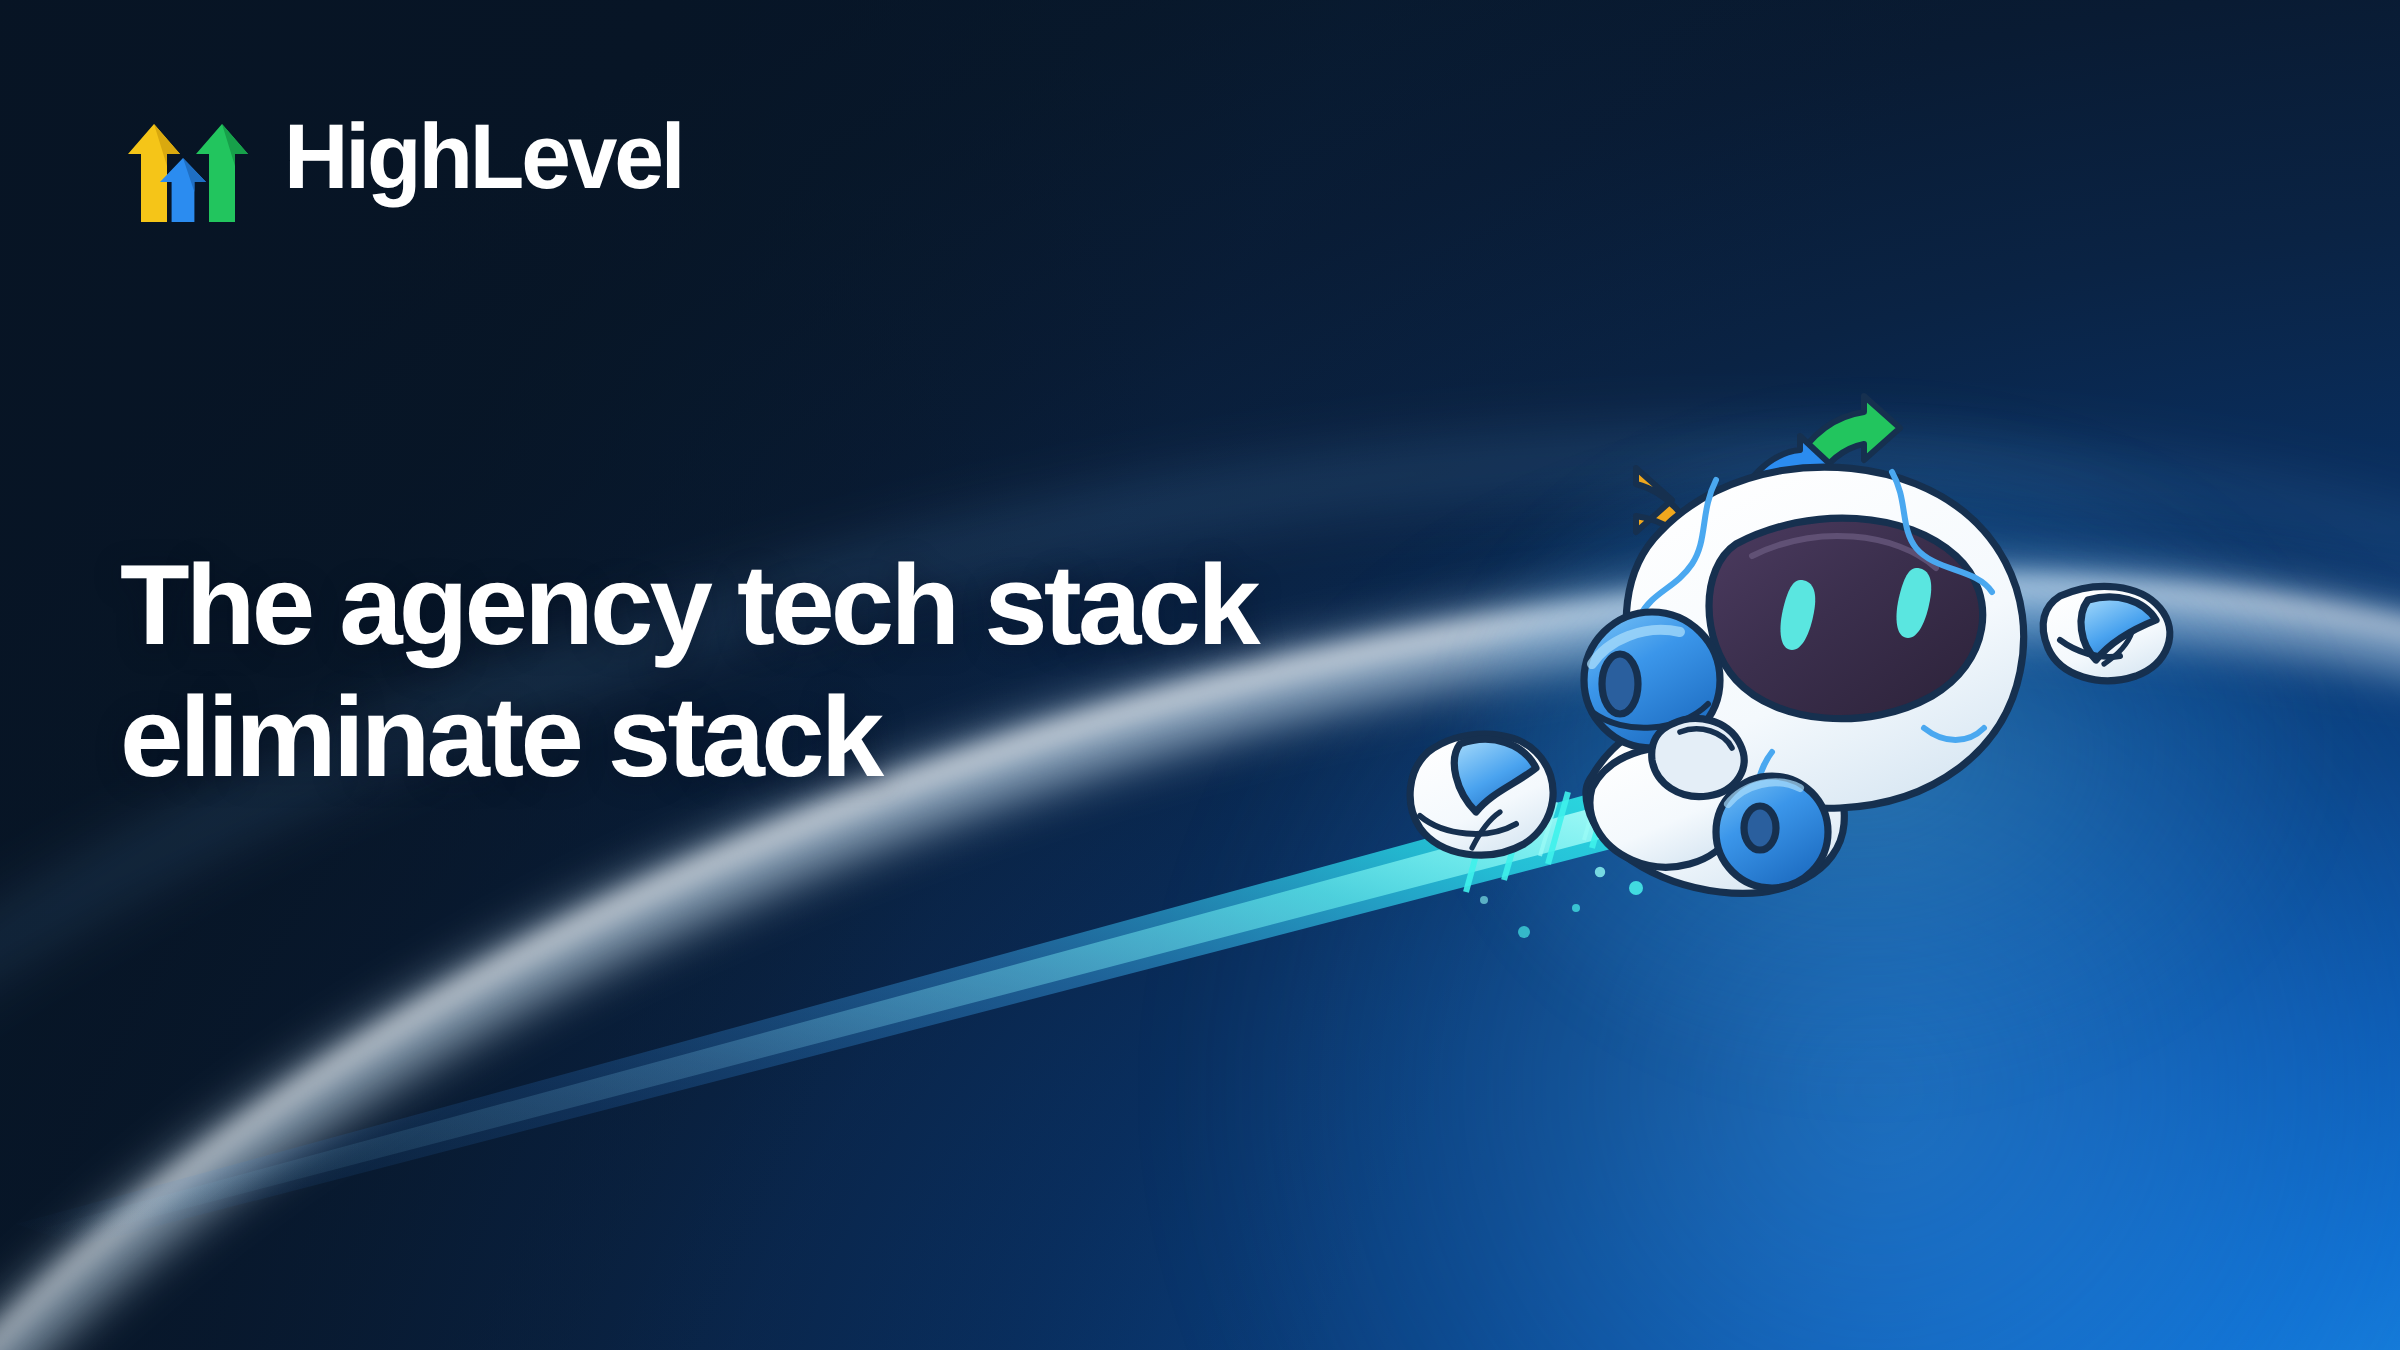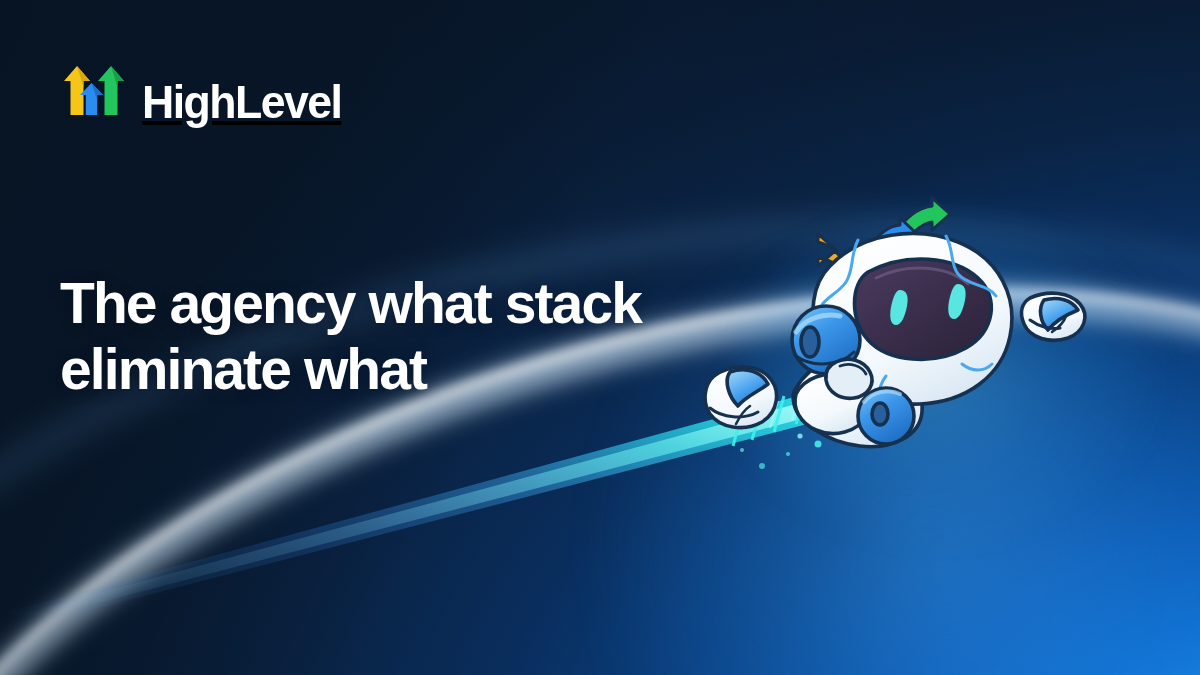--- a/index.html
+++ b/index.html
@@ -128,24 +128,23 @@
       rgba(0,0,0,0) 72%);
     filter: blur(14px);
   }
 
   
   .logo {
     position: absolute;
     left: 58px;
     top: 55px;
     display: flex;
-    align-items: flex-end;
+    align-items: flex-start;
     gap: 12px;
     height: 70px;
-    text-decoration: underline;
   }
   .logo-mark { display: block; }
   .logo-word {
     color: #ffffff;
     font-size: 46px;
     font-weight: 700;
     letter-spacing: -1.6px;
     line-height: 1;
     white-space: nowrap;
     transform: scaleX(0.97);
@@ -258,22 +257,22 @@
         <g>
           <polygon points="40,22 53,7 66,22 59.5,22 59.5,56 46.5,56 46.5,22" fill="#22c55e"></polygon>
           <polygon points="53,7 66,22 59.5,22 59.5,28" fill="#17a04a"></polygon>
         </g>
       </svg>
     </span>
     <span class="logo-word">HighLevel</span>
   </div>
 
   <h1 class="headline">
-    <span class="l">The agency what stack</span>
-    <span class="l">eliminate what</span>
+    <span class="l">The agency tech stack</span>
+    <span class="l">eliminate stack</span>
   </h1>
 
   <div class="robot-wrap">
     <svg width="470" height="320" viewBox="0 0 470 320">
       <defs>
         <linearGradient id="shellG" x1="0.2" y1="0" x2="0.75" y2="1">
           <stop offset="0%" stop-color="#ffffff"></stop>
           <stop offset="62%" stop-color="#f4f9fd"></stop>
           <stop offset="100%" stop-color="#d7e6f2"></stop>
         </linearGradient>

